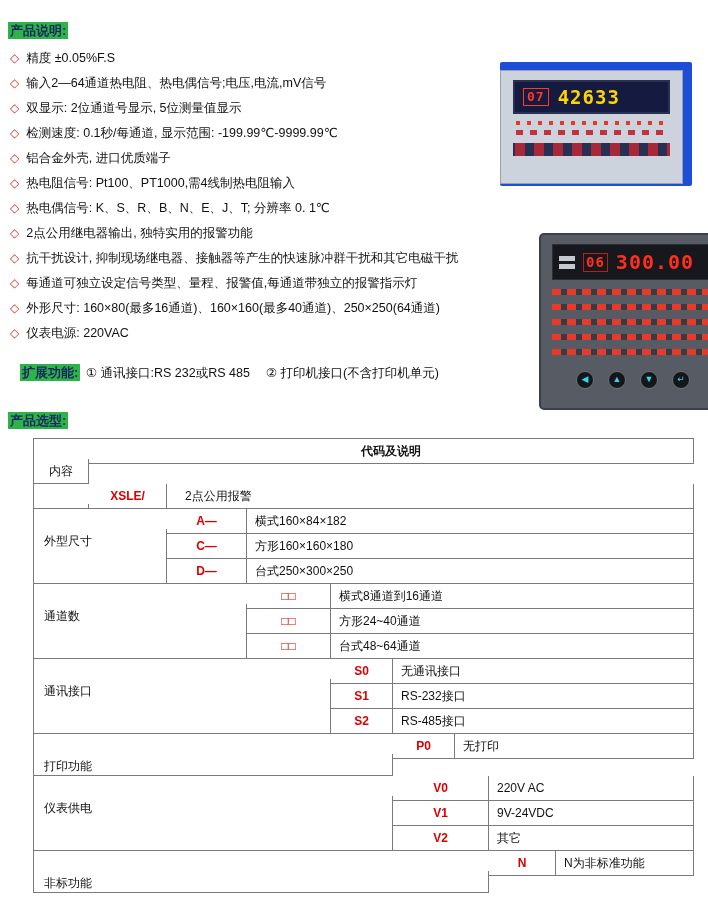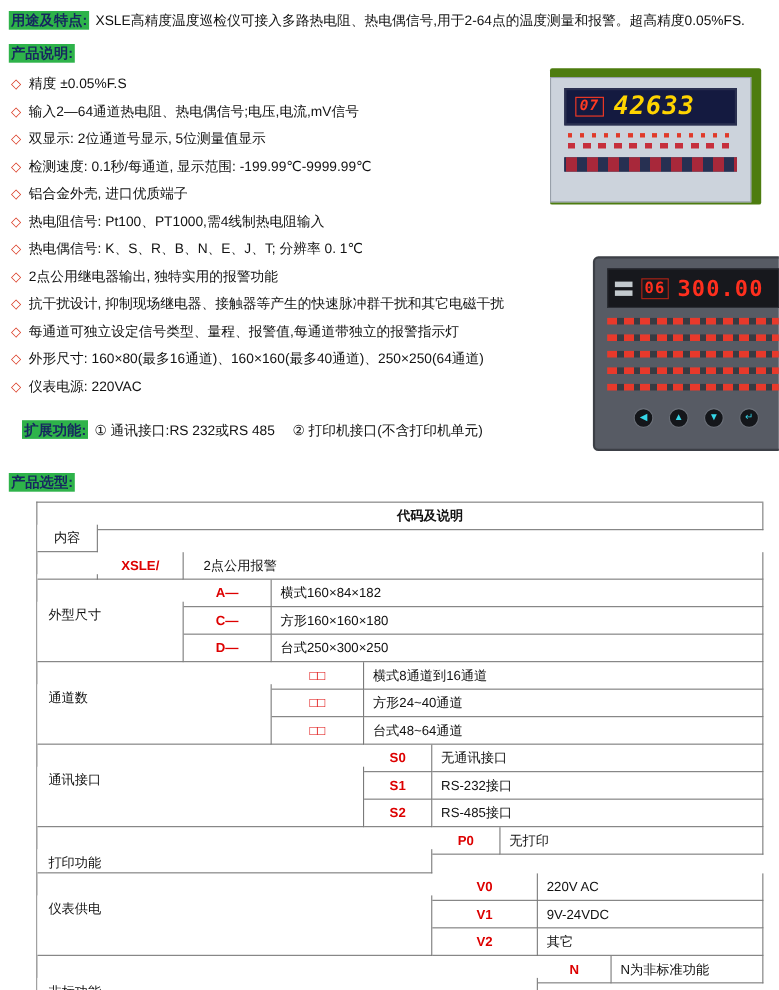--- a/index.html
+++ b/index.html
@@ -44,28 +44,28 @@
   .w-lead{width:55px} .c-model{width:78px}
   .w-size{width:133px} .c-size{width:80px}
   .w-ch{width:213px}   .c-ch{width:84px}
   .w-comm{width:297px} .c-comm{width:62px}
   .w-print{width:359px}.c-print{width:62px}
   .w-power{width:359px}.c-power{width:96px}
   .w-non{width:455px}  .c-non{width:67px}
 
   
   .dev1 { position:absolute; left:500px; top:62px; width:192px; height:124px;
-          background:#4d7c0f; border-radius:2px;font-style:italic; }
+          background:#1d4ed8; border-radius:2px; }
   .dev1-front { position:absolute; left:0; top:8px; right:9px; bottom:2px;
                 background:#ccd3dc; border:1px solid #98a0aa; }
   .dev1-display { margin:9px 12px 0; height:34px; background:#141a40; border:2px solid #2a3050;
                   display:flex; align-items:center; gap:9px; padding:0 8px; box-sizing:border-box; }
   .seg { font-family:"DejaVu Sans Mono",monospace; font-weight:bold; letter-spacing:1px; }
   .dev1-ch  { color:#ff3a22; border:1px solid #ff3a22; font-size:13px; padding:0 3px; line-height:16px; }
-  .dev1-val { color:#ffd400; font-size:23px; }
+  .dev1-val { color:#ffd400; font-size:19px; }
   .ledrow-a { margin:7px 15px 0; height:4px;
               background:repeating-linear-gradient(90deg,#e03a2a 0 4px,transparent 4px 11px); }
   .ledrow-b { margin:5px 15px 0; height:5px;
               background:repeating-linear-gradient(90deg,#c62f3c 0 7px,transparent 7px 14px); }
   .dev1-btns { margin:8px 12px 0; height:13px; background:#273052;
                background-image:repeating-linear-gradient(90deg,#a8283a 2px 12px,#273052 12px 21px); }
 
   
   .dev2 { position:absolute; left:508px; top:233px; width:188px; height:177px; box-sizing:border-box;
           background:#575b64; border:2px solid #3c3f46; border-radius:5px; padding:9px 11px;margin-left:31px; }
@@ -79,24 +79,20 @@
               background:repeating-linear-gradient(90deg,#e8392b 0 9px,#383b42 9px 15px); }
   .dev2-btns { margin-top:16px; display:flex; gap:14px; justify-content:center; }
   .dev2-btn  { width:16px; height:16px; border-radius:50%; background:#14161a; border:1px solid #6a6f78;
                color:#35d6e8; font-size:9px; line-height:15px; text-align:center; }
 </style>
 </head>
 <body>
 
 <div class="page">
 
-  <div class="flowline">
-    <span class="glabel">用途及特点:</span>
-    <span class="flowtext">XSLE高精度温度巡检仪可接入多路热电阻、热电偶信号,用于2-64点的温度测量和报警。超高精度0.05%FS.</span>
-  </div>
 
   <div class="flowline" style="margin-top:12px;">
     <span class="glabel">产品说明:</span>
   </div>
 
   <div class="bullets">
     <div class="bullet"><span class="diamond">◇</span><span>精度 ±0.05%F.S</span></div>
     <div class="bullet"><span class="diamond">◇</span><span>输入2—64通道热电阻、热电偶信号;电压,电流,mV信号</span></div>
     <div class="bullet"><span class="diamond">◇</span><span>双显示: 2位通道号显示, 5位测量值显示</span></div>
     <div class="bullet"><span class="diamond">◇</span><span>检测速度: 0.1秒/每通道, 显示范围: -199.99℃-9999.99℃</span></div>

